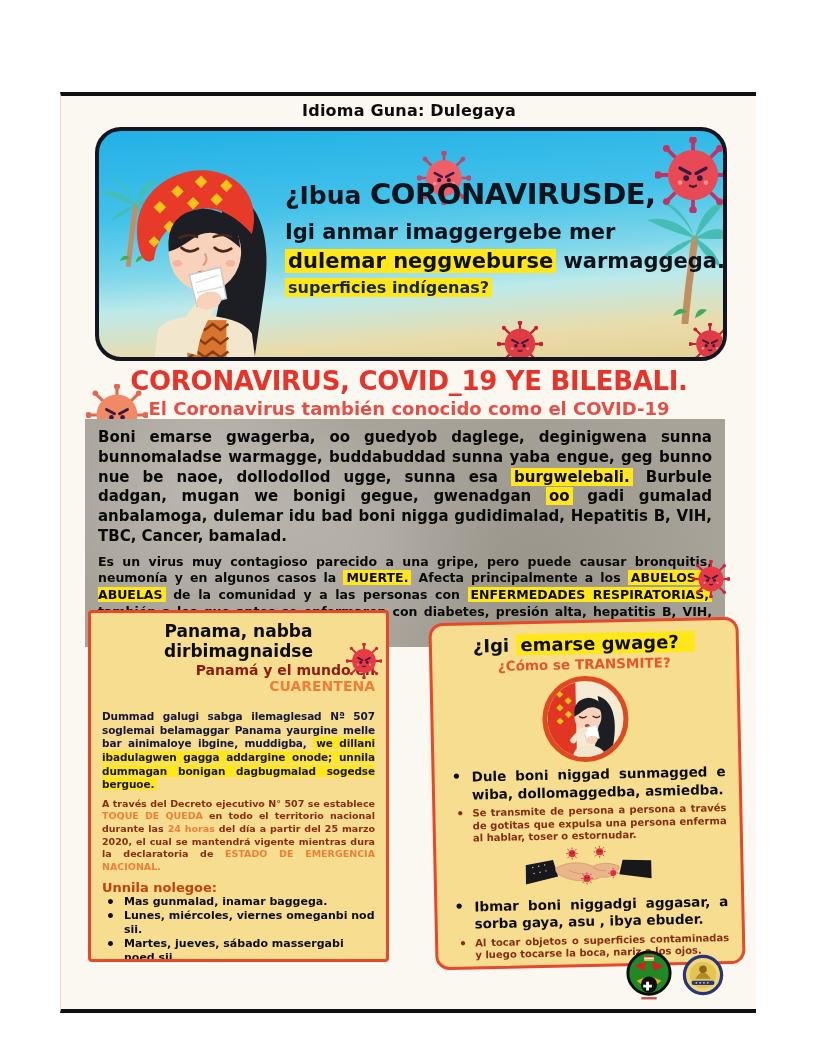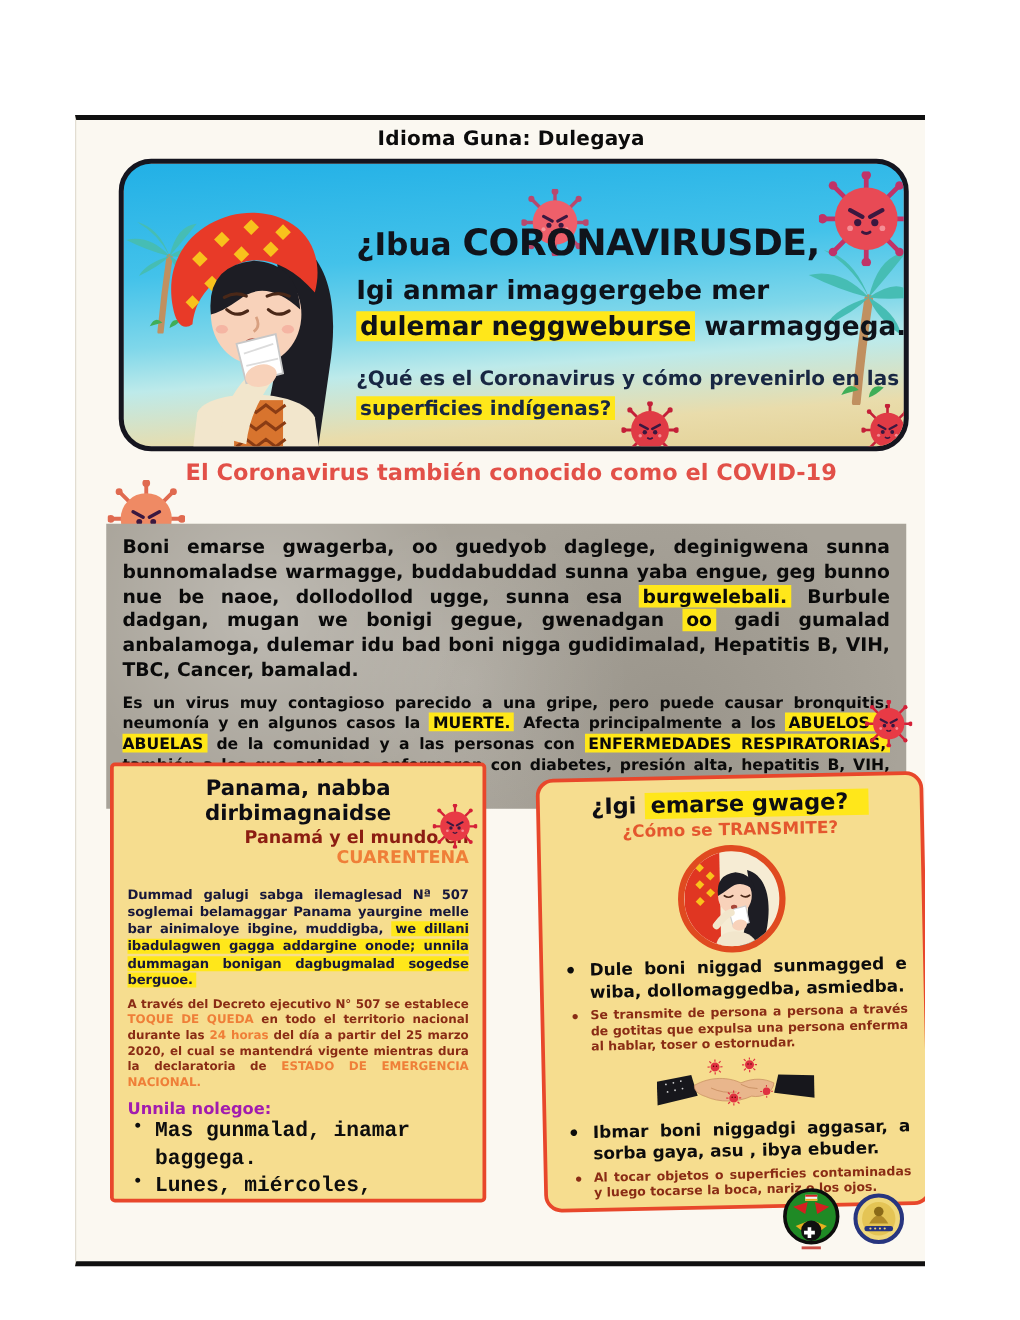--- a/index.html
+++ b/index.html
@@ -1,17 +1,17 @@
 <!DOCTYPE html>
 <html><head>
 <meta charset="utf-8">
 <style>
   html,body{margin:0;padding:0;background:#ffffff;}
   .page{position:relative;width:740px;height:1056px;background:#ffffff;overflow:hidden;
-        font-family:"DejaVu Sans",sans-serif;font-weight:bold;color:#111;}
+        font-family:"DejaVu Sans",sans-serif;font-weight:bold;color:#111;padding-left:16px;}
   .frame{position:absolute;left:60px;top:92px;width:698px;height:921px;background:#fbf8f1;
          border-top:4px solid #101010;border-bottom:4px solid #101010;
          border-left:1px solid #e2ddd2;border-right:1px solid #e2ddd2;box-sizing:border-box;}
   .lang-label{position:absolute;left:60px;top:101px;width:698px;text-align:center;
               font-size:16px;color:#0c0c0c;letter-spacing:.2px;}
 
   
   .hero{position:absolute;left:95px;top:127px;width:632px;height:234px;box-sizing:border-box;
         border:4px solid #15151f;border-radius:26px;overflow:hidden;
         background:linear-gradient(176deg,#22b0e6 0%,#43c2ea 34%,#7fd7ea 55%,#bdeaea 68%,#e9dcab 86%,#e4d196 100%);}
@@ -48,22 +48,22 @@
 
   
   .qbox{position:absolute;left:88px;top:610px;width:301px;height:352px;box-sizing:border-box;
         background:#f6dd8f;border:3.5px solid #e8472b;border-radius:4px;padding:8px 11px;overflow:hidden;}
   .qbox .t1{font-size:17px;text-align:center;color:#0d0d14;line-height:1.18;}
   .qbox .t2{font-size:17px;text-align:center;color:#0d0d14;line-height:1.18;}
   .qbox .t3{font-size:14px;text-align:right;color:#8c1d12;margin-top:1px;}
   .orange{color:#ef7f38;}
   .qbox .p1{margin-top:16px;font-size:10.5px;line-height:1.3;color:#17173a;text-align:justify;letter-spacing:-.1px;}
   .qbox .p2{margin-top:6px;font-size:9.5px;line-height:1.32;color:#8a2c15;text-align:justify;}
-  .qbox .list-title{margin-top:7px;font-size:13px;color:#a21caf;}
-  .b-item{position:relative;padding-left:22px;font-size:17px;line-height:1.28;color:#0d0d0d;font-family:Liberation Mono, monospace;}
+  .qbox .list-title{margin-top:7px;font-size:13px;color:#c2410c;}
+  .b-item{position:relative;padding-left:22px;font-size:11px;line-height:1.28;color:#0d0d0d;}
   .b-item::before{content:"•";position:absolute;left:4px;top:-1px;font-size:14px;}
 
   .tbox{position:absolute;left:432px;top:620px;width:310px;height:347px;box-sizing:border-box;
         background:#f6dd8f;border:3.5px solid #e8472b;border-radius:14px;padding:10px 13px;
         transform:rotate(-1.2deg);overflow:hidden;}
   .tbox .t1{font-size:18px;text-align:center;color:#0d0d14;}
   .tbox .t1 .hl{padding:0 16px 0 5px;}
   .tbox .t2{font-size:13.5px;text-align:center;color:#e4572e;margin-top:2px;}
   .circle-img{width:76px;height:76px;margin:4px auto 4px;border-radius:50%;
               border:5px solid #e04a20;overflow:hidden;background:#f6ecd4;}
@@ -341,26 +341,26 @@
     <div class="woman" style="left:8px;top:16px">
       <svg viewBox="0 0 190 220">
           <use href="#sneeze-woman"></use>
         </svg>
     </div>
 
     <div class="hero-text">
       <div class="hero-q"><span>¿Ibua </span><span class="big">CORONAVIRUSDE,</span></div>
       <div class="hero-l2">Igi anmar imaggergebe mer</div>
       <div class="hero-l3"><span class="hl">dulemar neggweburse</span><span> warmaggega.</span></div>
-      <div class="hero-es1">¿Qué es el Coronavirus y cómo prevenirlo en las</div>
       <div class="hero-es2"><span class="hl">superficies indígenas?</span></div>
     </div>
   </div>
 
   <div class="red-heading">
+    <div class="t">CORONAVIRUS, COVID_19 YE BILEBALI.</div>
     <div class="s">El Coronavirus también conocido como el COVID-19</div>
   </div>
 
   <div class="virus" style="left:86px;top:384px;width:62px;height:62px;--vb:#ef8a64;--vs:#e06a50">
     <svg viewBox="0 0 100 100">
         <use href="#virus"></use>
       </svg>
   </div>
 
   <div class="gray-block">

